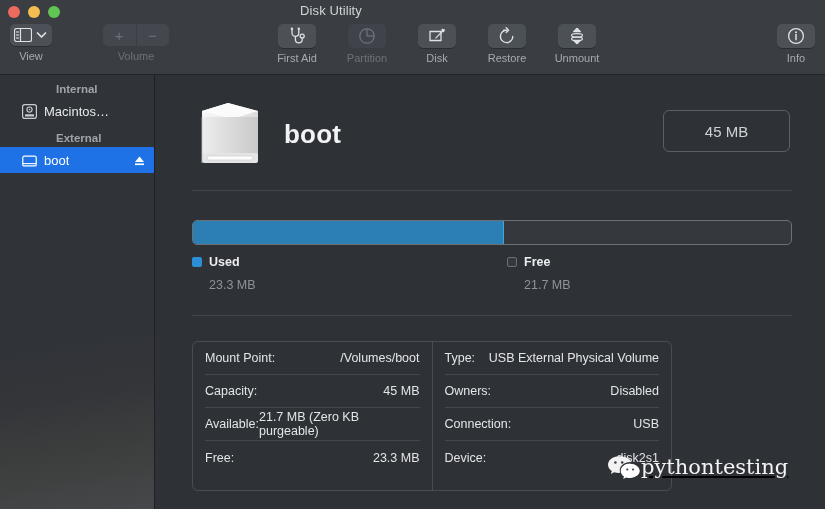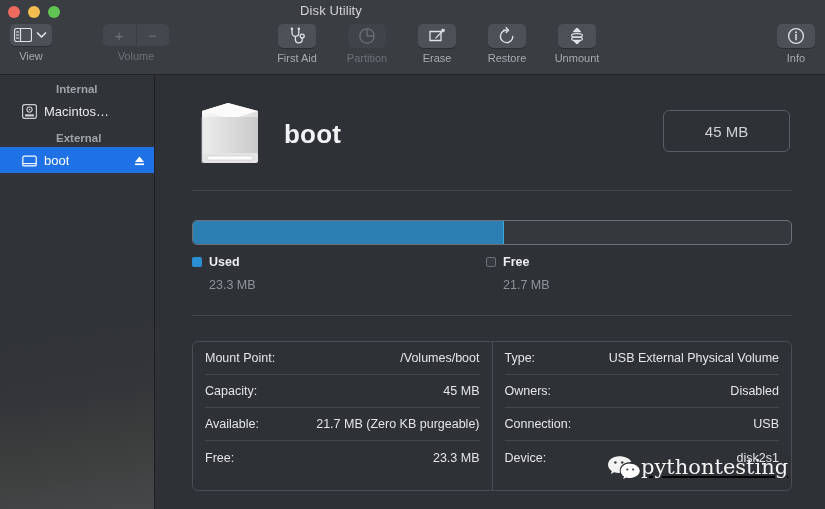--- a/index.html
+++ b/index.html
@@ -103,21 +103,21 @@
   .legend { position:absolute; left:36px; top:180px; width:600px; }
   .leg-item { position:absolute; }
   .leg-top { display:flex; align-items:center; gap:7px; }
   .dot { width:10px; height:10px; border-radius:2px; }
   .dot.used { background:#2b8fd6; }
   .dot.free { background:#35383d; border:1px solid #6d7177; }
   .leg-name { font-size:12.5px; color:#eceef0; font-weight:bold; }
   .leg-val { font-size:12.5px; color:#8f9399; margin-top:9px; margin-left:17px; }
 
   .infobox {
-    position:absolute; left:36px; top:266px; width:600px; height:150px;
+    position:absolute; left:36px; top:266px; width:480px; height:150px;
     border:1px solid #4a4d53; border-radius:6px; display:flex; overflow:hidden;
   }
   .col { flex:1; padding:0 12px; }
   .col:first-child { border-right:1px solid #4a4d53; }
   .row {
     display:flex; justify-content:space-between; align-items:center;
     height:33px; font-size:12.5px; color:#dfe1e4; border-bottom:1px solid #44474c;
   }
   .row:last-child { border-bottom:none; }
   .row .k { color:#e3e5e7; }
@@ -211,21 +211,21 @@
       <div class="tool">
         <div class="ibox">
           <span>
             <svg class="svg-ic" width="19" height="18" viewBox="0 0 19 18">
               <path d="M2 4.5 h11 v9 H2 z" fill="none" stroke="#dfe1e4" stroke-width="1.3"></path>
               <path d="M16.5 2.2 l-9 9.2" stroke="#dfe1e4" stroke-width="1.3" fill="none"></path>
               <path d="M14.6 1.4 l2.4 2.4 -1.6 1.6 -2.4 -2.4 z" fill="#dfe1e4"></path>
             </svg>
           </span>
         </div>
-        <div class="tb-label">Erase</div>
+        <div class="tb-label">Disk</div>
       </div>
 
       <div class="tool">
         <div class="ibox">
           <span>
             <svg class="svg-ic" width="18" height="18" viewBox="0 0 18 18">
               <path d="M14.8 9.4 A6.2 6.2 0 1 1 9 3.2 L5.6 3.2" fill="none" stroke="#dfe1e4" stroke-width="1.4" stroke-linecap="round"></path>
               <polyline points="8.2,0.8 10.6,3.2 8.2,5.4" fill="none" stroke="#dfe1e4" stroke-width="1.4" stroke-linecap="round" stroke-linejoin="round"></polyline>
             </svg>
           </span>
@@ -337,21 +337,21 @@
     </div>
 
     <div class="legend">
       <div class="leg-item" style="left:0;">
         <div class="leg-top">
           <span class="dot used"></span>
           <span class="leg-name">Used</span>
         </div>
         <div class="leg-val">23.3 MB</div>
       </div>
-      <div class="leg-item" style="left:294px;">
+      <div class="leg-item" style="left:315px;">
         <div class="leg-top">
           <span class="dot free"></span>
           <span class="leg-name">Free</span>
         </div>
         <div class="leg-val">21.7 MB</div>
       </div>
     </div>
 
     <div class="divider" style="top:240px;"></div>
 

